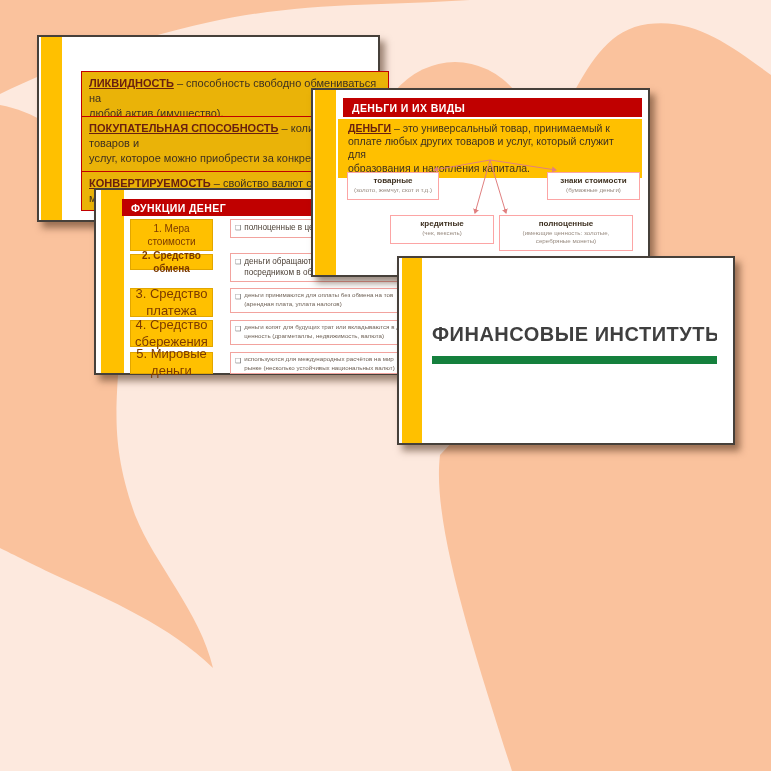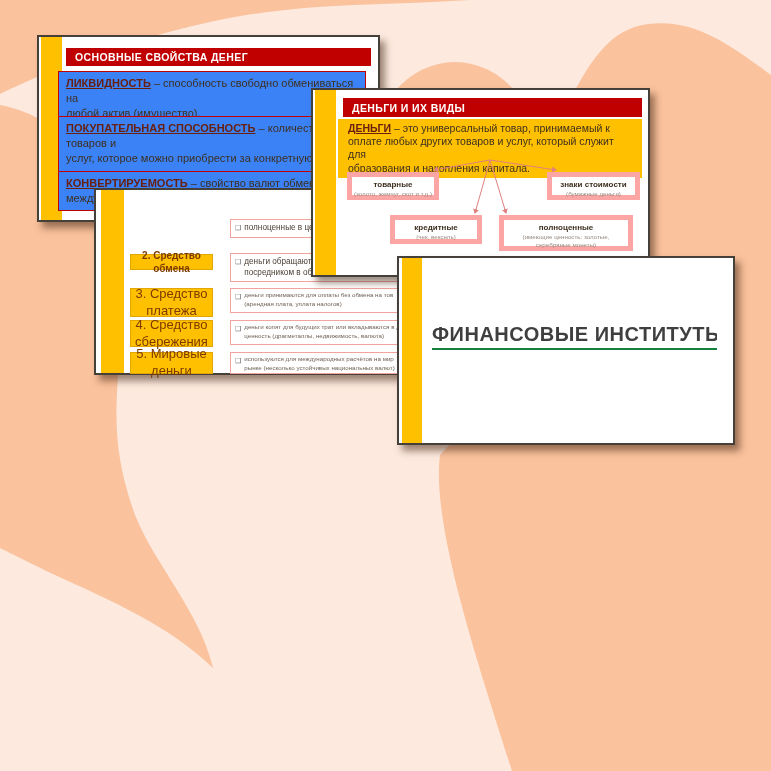--- a/index.html
+++ b/index.html
@@ -11,21 +11,21 @@
   .slide{position:absolute;background:#ffffff;border:2px solid #46403a;
          box-shadow:5px 6px 7px rgba(60,30,10,.5);box-sizing:border-box;}
   .bar{position:absolute;top:0;bottom:0;left:2px;width:21px;background:#FFC000;}
   .hdr{position:absolute;background:#C00000;color:#ffffff;font-weight:bold;
        letter-spacing:.4px;padding-left:9px;display:flex;align-items:center;
        font-size:10.5px;}
 
   
   .s1{left:37px;top:35px;width:343px;height:187px;z-index:1;}
   .s1 .hdr{left:27px;right:7px;top:11px;height:18px;}
-  .pbox{position:absolute;left:19px;width:308px;background:#3b82f6;
+  .pbox{position:absolute;left:42px;width:308px;background:#eab308;
         border:1px solid #C00000;padding:4px 7px;font-size:11px;line-height:15px;
         color:#3E3020;white-space:pre-line;box-sizing:border-box;}
   .term{font-weight:bold;text-decoration:underline;color:#69200F;}
   .pbox.p1{top:34px;}  .pbox.p2{top:79px;}  .pbox.p3{top:134px;}
 
   
   .s2{left:94px;top:188px;width:343px;height:187px;z-index:2;}
   .s2 .hdr{left:26px;right:7px;top:9px;height:17px;}
   .lbl{position:absolute;left:34px;width:83px;background:#FFC000;
        border:1px solid #E2A600;color:#7C3A00;text-align:center;white-space:pre-line;
@@ -43,36 +43,36 @@
   .r4l{top:130px;height:27px;} .r5l{top:162px;height:22px;}
   .r1c{top:29px;height:19px;} .r2c{top:63px;height:29px;} .r3c{top:98px;height:25px;}
   .r4c{top:130px;height:25px;} .r5c{top:162px;height:22px;}
 
   
   .s3{left:311px;top:88px;width:339px;height:189px;z-index:3;}
   .s3 .hdr{left:30px;right:6px;top:8px;height:19px;}
   .defbox{position:absolute;left:25px;width:304px;top:29px;background:#FFC000;
           padding:3px 10px;font-size:10.5px;line-height:13.2px;color:#3E3020;
           white-space:pre-line;box-sizing:border-box;}
-  .dbox{position:absolute;background:#ffffff;border:5px solid #fca5a5;
+  .dbox{position:absolute;background:#ffffff;border:1px solid #fca5a5;
         text-align:center;box-sizing:border-box;padding-top:3px;}
   .dbox .t{display:block;font-weight:bold;font-size:8px;color:#3E3020;line-height:10px;}
   .dbox .s{display:block;font-size:6.2px;color:#988b80;line-height:8px;white-space:pre-line;}
   .b-tov{left:34px;top:82px;width:92px;height:28px;}
   .b-zna{left:234px;top:82px;width:93px;height:28px;}
-  .b-kre{left:77px;top:125px;width:92px;height:29px;}
+  .b-kre{left:77px;top:125px;width:104px;height:29px;}
   .b-pol{left:186px;top:125px;width:134px;height:36px;}
   .arrows{position:absolute;left:0;top:0;width:339px;height:189px;pointer-events:none;}
 
   
   .s4{left:397px;top:256px;width:338px;height:189px;z-index:4;}
   .s4 .bar{left:3px;width:20px;}
   .title{position:absolute;left:33px;top:66px;width:285px;font-size:20px;
          font-weight:bold;color:#3F3F3F;letter-spacing:.5px;line-height:20px;
-         white-space:nowrap;border-bottom:2px solid #15803d;padding-bottom:4px;
+         white-space:nowrap;border-bottom:8px solid #15803d;padding-bottom:12px;
          overflow:hidden;}
 </style>
 </head>
 <body>
 
 <div class="stage">
 
   <svg class="bg" viewBox="0 0 771 771">
     <rect x="0" y="0" width="771" height="771" fill="#FDE9DE"></rect>
     <path d="M0,0 L470,0 C380,6 300,2 210,22 C120,42 58,66 0,94 Z" fill="#FAC29D"></path>
@@ -80,33 +80,35 @@
     <path d="M0,105 C80,120 125,200 122,300 C120,395 105,430 135,515
              C155,565 200,612 213,668 C170,626 110,600 55,575
              C30,563 0,548 0,548 Z" fill="#FAC29D"></path>
     <path d="M771,75 C730,45 695,18 648,24 C610,29 592,60 574,92
              C620,140 655,195 648,242 C630,330 520,370 440,455
              C432,520 470,640 512,771 L771,771 Z" fill="#FAC29D"></path>
   </svg>
 
   <div class="slide s1">
     <div class="bar"></div>
-    <div class="hdr">ОСНОВНЫЕ СВОЙСТВА ДЕНЕГ</div>
     <div class="pbox p1"><span class="term">ЛИКВИДНОСТЬ</span><span> – способность свободно обмениваться на
 любой актив (имущество).</span></div>
     <div class="pbox p2"><span class="term">ПОКУПАТЕЛЬНАЯ СПОСОБНОСТЬ</span><span> – количество товаров и
 услуг, которое можно приобрести за конкретную сумму
 денег.</span></div>
     <div class="pbox p3"><span class="term">КОНВЕРТИРУЕМОСТЬ</span><span> – свойство валют обмениваться
 между собой.</span></div>
   </div>
 
   <div class="slide s2">
     <div class="bar" style="left:5px;width:23px;"></div>
+    <div class="hdr">ФУНКЦИИ ДЕНЕГ</div>
 
+    <div class="lbl f10 r1l">1. Мера
+стоимости</div>
     <div class="cbox r1c">
         <span class="chk">❑</span>
         <span class="ctext t-lg">полноценные в це</span>
       </div>
 
     <div class="lbl f10 r2l">2. Средство
 обмена</div>
     <div class="cbox r2c">
         <span class="chk">❑</span>
         <span class="ctext t-lg">деньги обращаются

